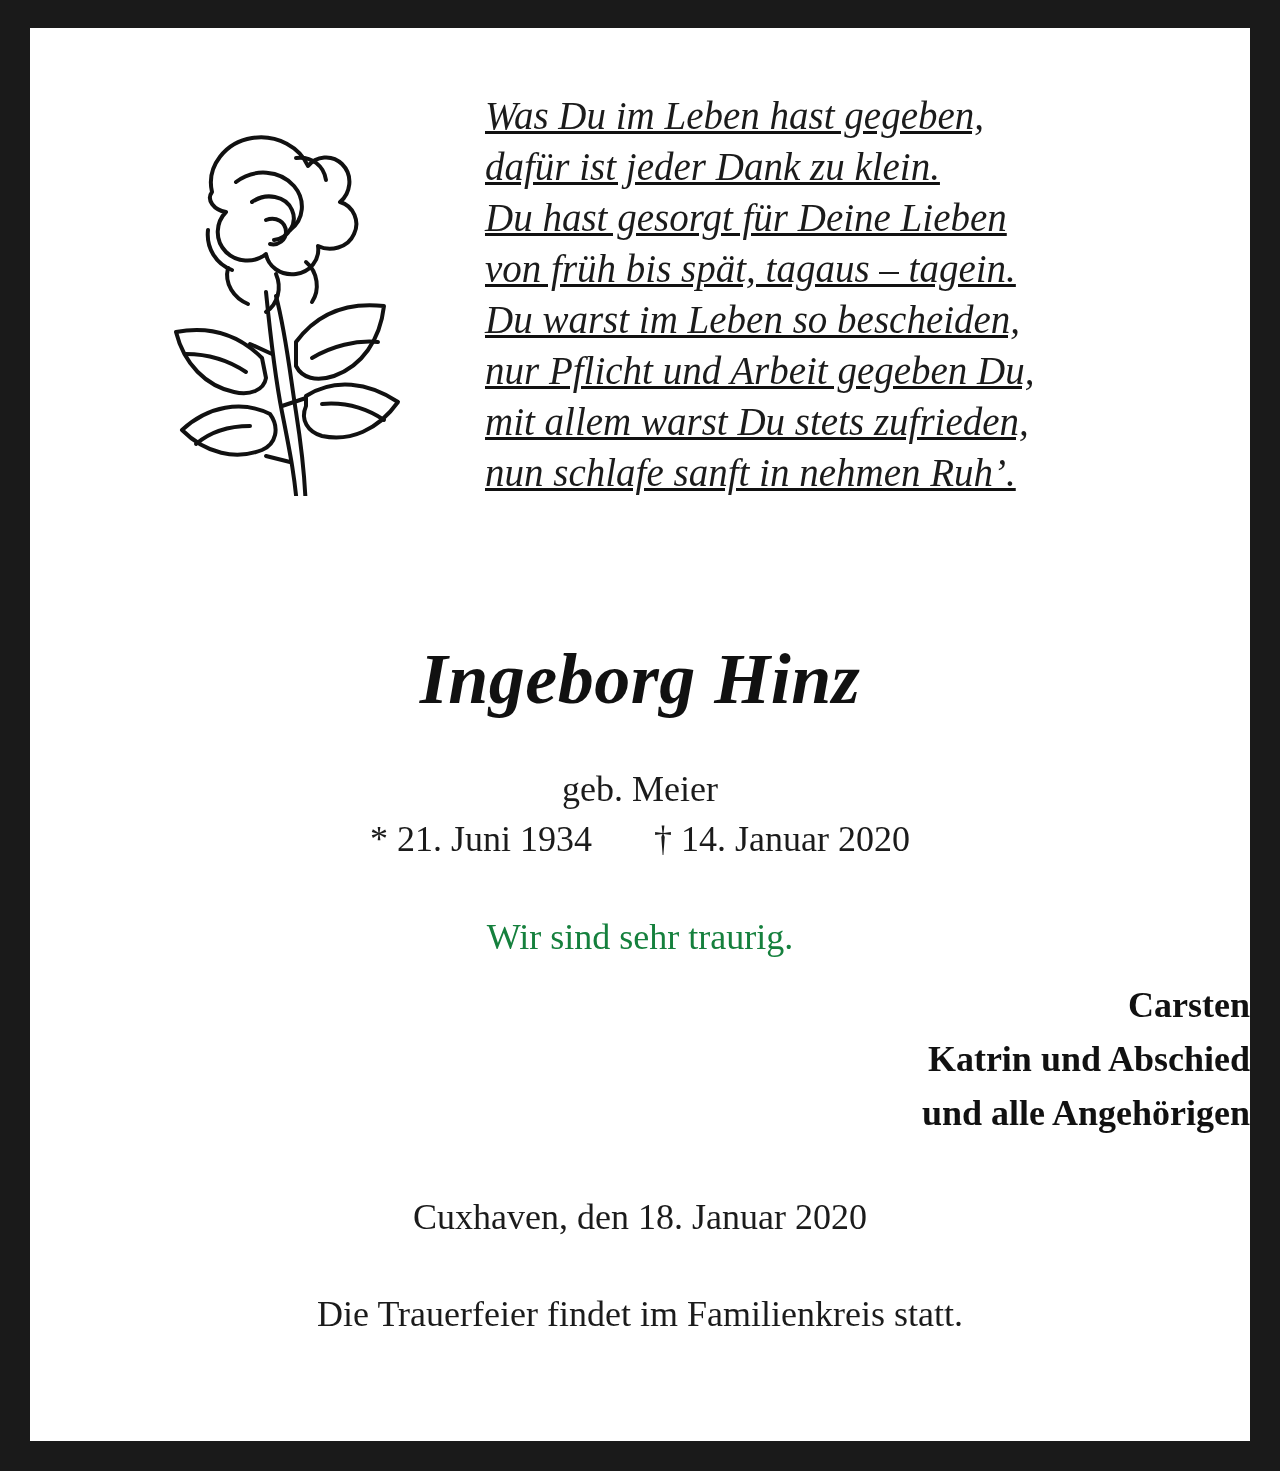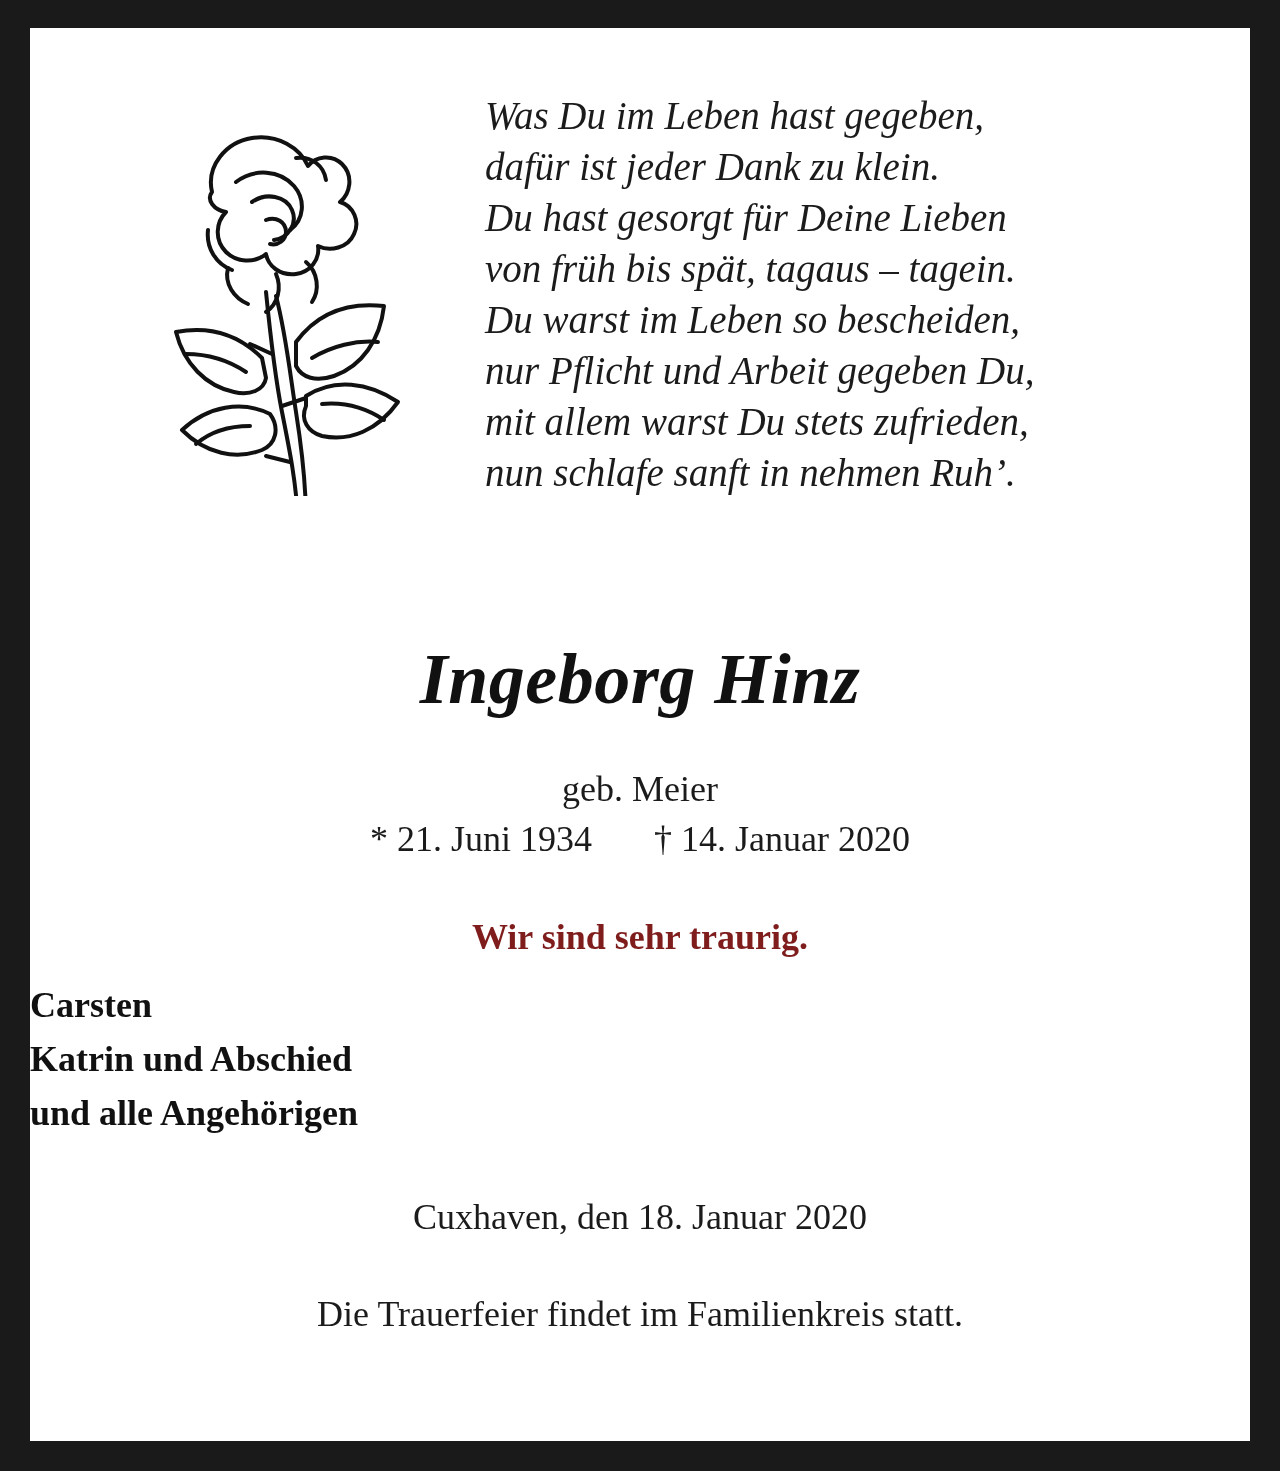--- a/index.html
+++ b/index.html
@@ -32,20 +32,21 @@
     top: 68px;
     width: 310px;
     height: 400px;
   }
   
   .poem {
     position: absolute;
     left: 455px;
     top: 62px;
     width: 760px;
+    text-decoration: underline;
   }
   .poem-line {
     font-style: italic;
     font-size: 39px;
     line-height: 51px;
     color: #1b1b1b;
     white-space: nowrap;
   }
   .centerblock {
     position: absolute;
@@ -76,28 +77,27 @@
     font-size: 36px;
     color: #1b1b1b;
   }
   .dates .gap {
     display: inline-block;
     width: 62px;
   }
   .sad {
     top: 888px;
     font-size: 36px;
-    color: #7f1d1d;
-    font-weight: bold;
+    color: #15803d;
   }
   .mourners {
     top: 950px;
     left: 0;
     right: 0;
-    text-align: left;
+    text-align: right;
   }
   .mourner {
     font-size: 36px;
     font-weight: bold;
     line-height: 54px;
     color: #111111;
   }
   .place-date {
     top: 1168px;
     font-size: 36px;

